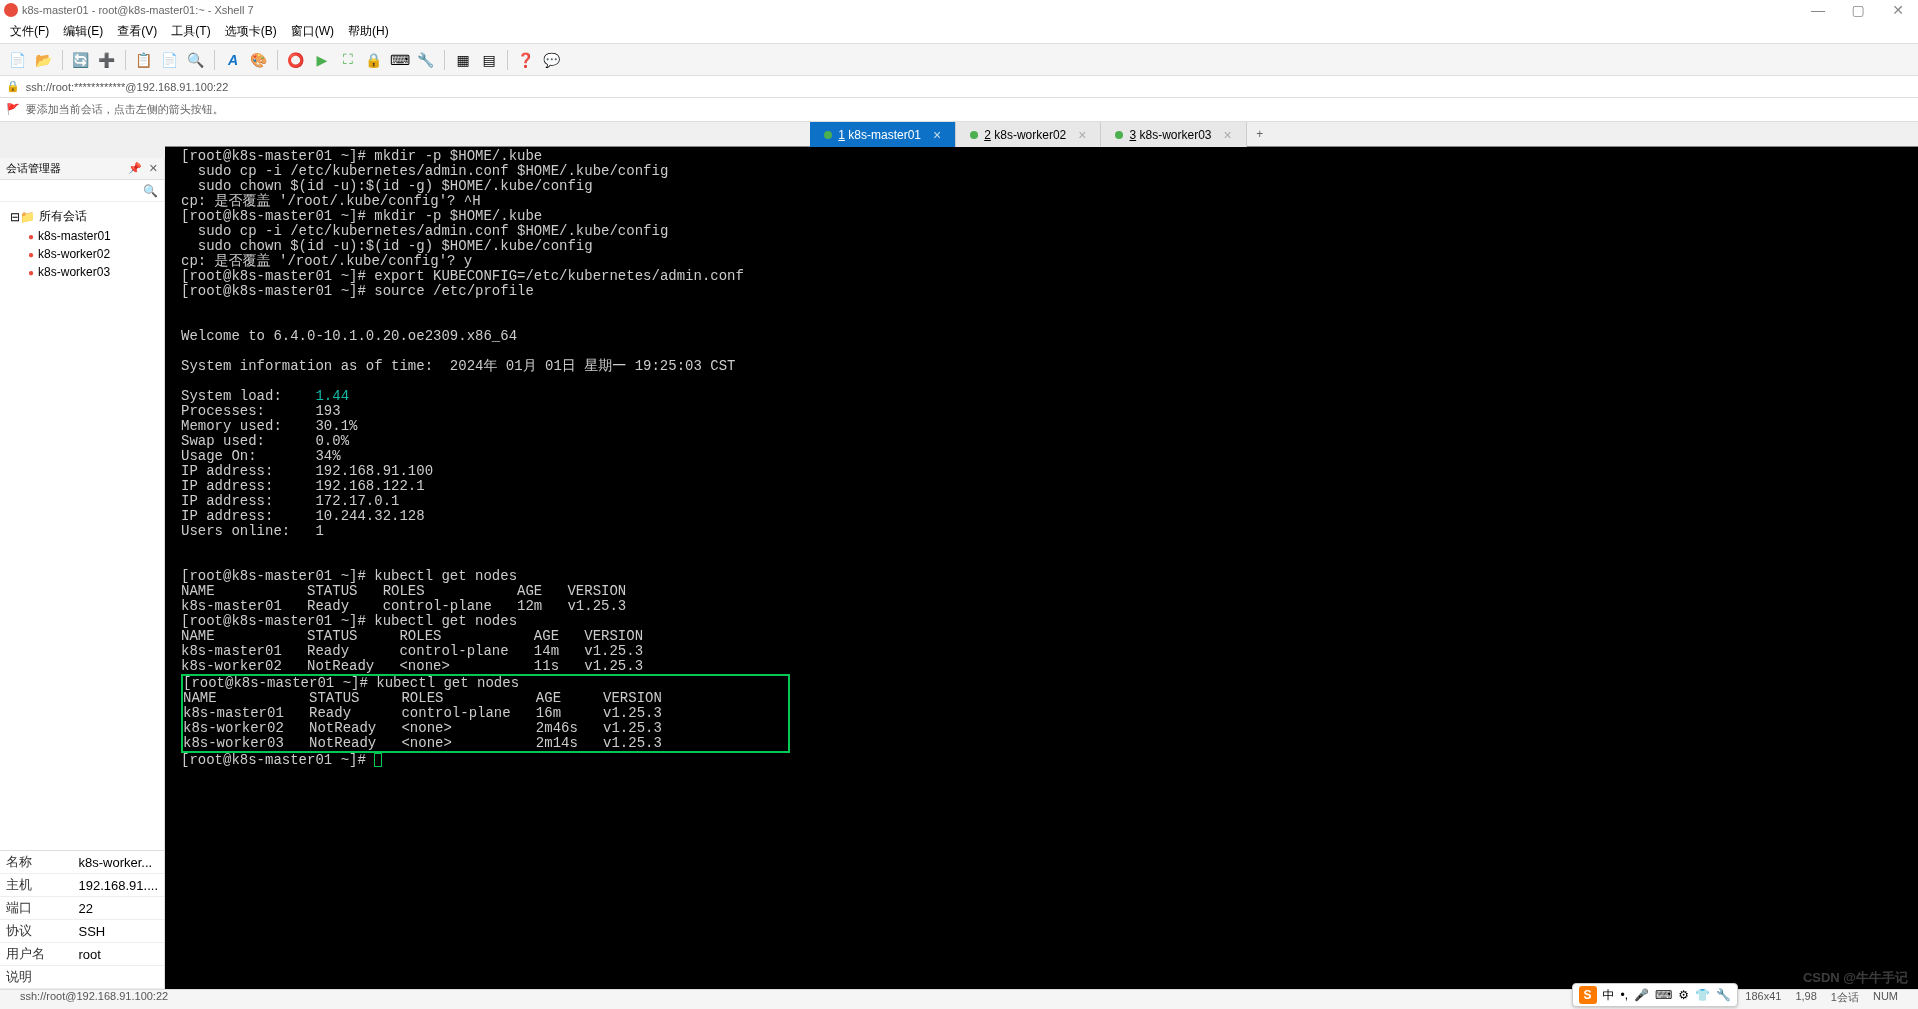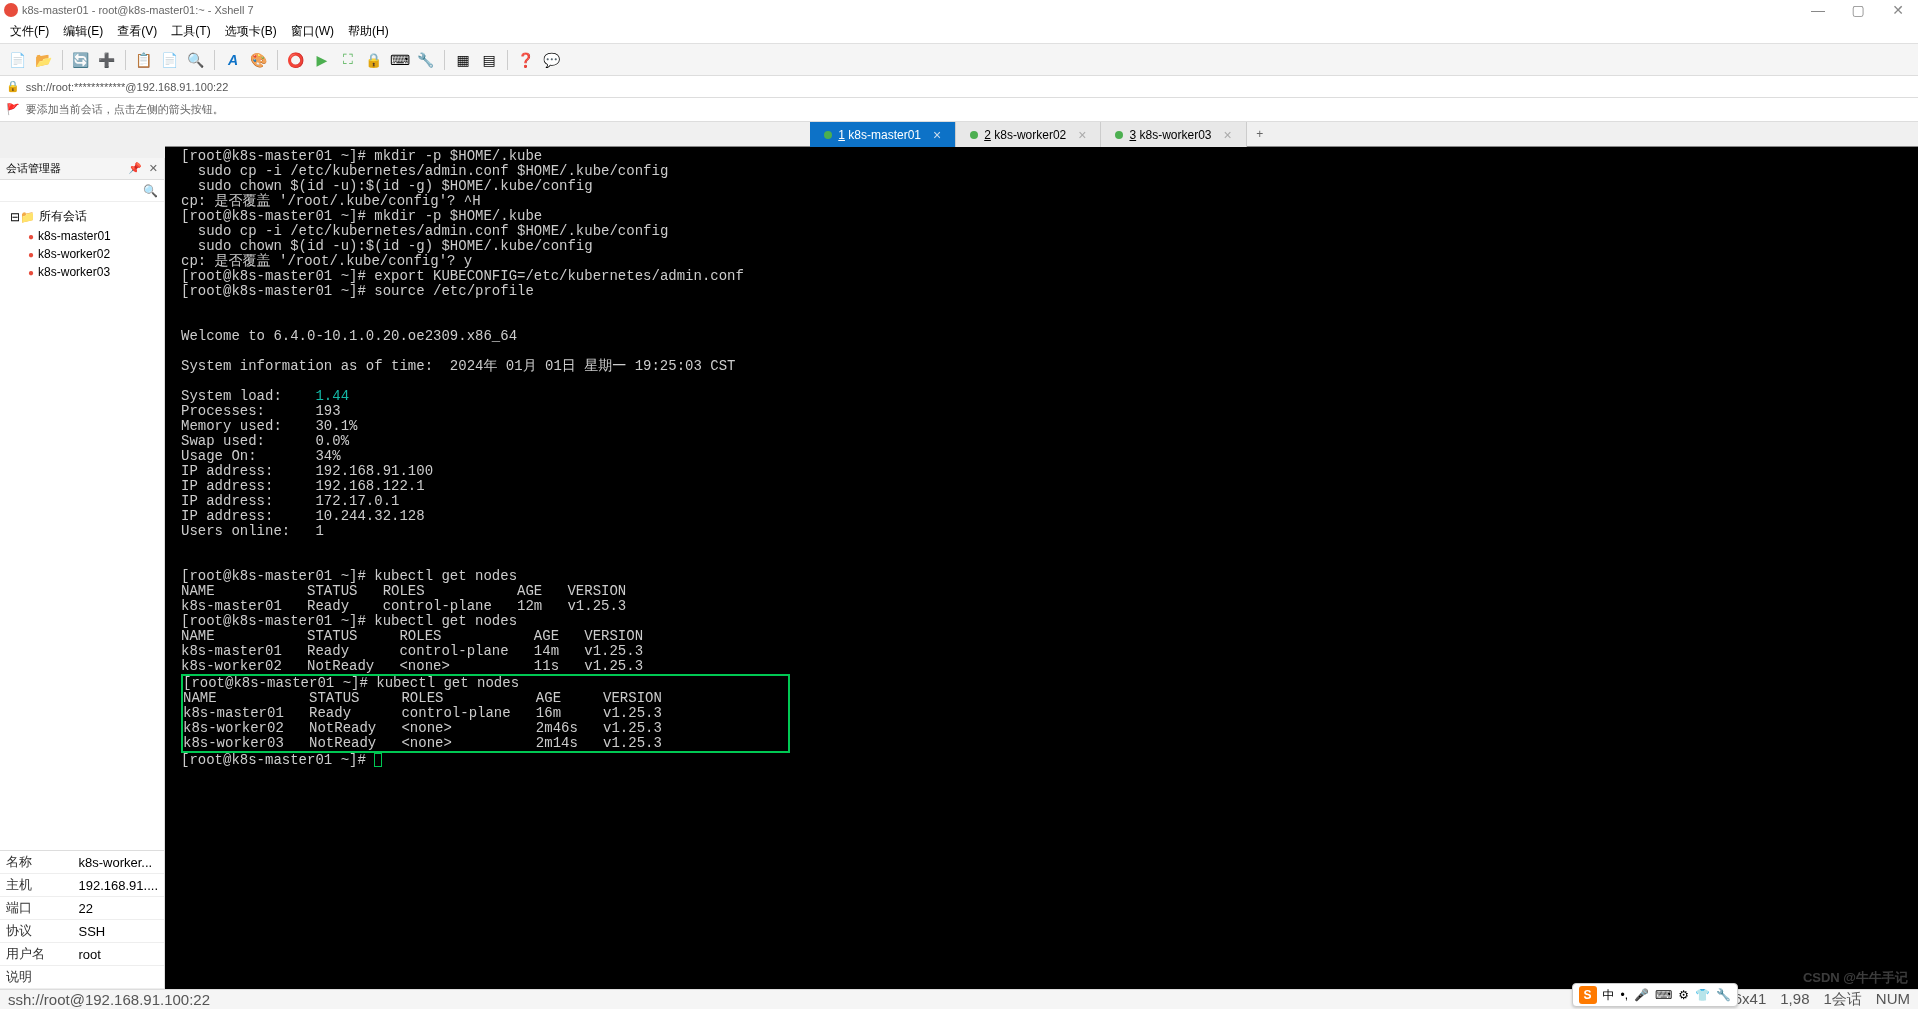--- a/index.html
+++ b/index.html
@@ -37,21 +37,21 @@
 .tab { padding: 0 14px; height: 25px; display: flex; align-items: center; background: #e8e8e8; border-right: 1px solid #ccc; cursor: pointer; font-size: 12px; gap: 6px; }
 .tab.active { background: #0d72c7; color: #fff; }
 .tab .dot { width: 8px; height: 8px; border-radius: 50%; background: #4caf50; }
 .tab .close { margin-left: 6px; color: #aaa; font-size: 14px; }
 .tab.active .close { color: #cde; }
 .tab-add { width: 26px; display: flex; align-items: center; justify-content: center; cursor: pointer; color: #666; }
 .terminal { flex: 1; background: #000; color: #ccc; font-family: "Consolas", "Courier New", monospace; font-size: 14px; line-height: 15px; padding: 2px 16px; white-space: pre; overflow: hidden; position: relative; }
 .yellow { color: #14b8a6; }
 .hlbox { border: 2px solid #00c853; display: inline-block; }
 .cursor { display: inline-block; width: 8px; height: 14px; border: 1px solid #00c853; vertical-align: middle; }
-.status-bar { height: 20px; background: #f5f5f5; border-top: 1px solid #ddd; display: flex; align-items: center; padding: 0 8px; font-size: 15px; color: #555; }
+.status-bar { height: 20px; background: #f5f5f5; border-top: 1px solid #ddd; display: flex; padding: 0 20px; font-size: 11px; color: #555; }
 .status-bar .right { margin-left: auto; display: flex; gap: 14px; }
 .status-bar .dot-g { color: #4caf50; }
 .watermark { position: absolute; bottom: 22px; right: 10px; color: rgba(200,200,200,0.3); font-size: 13px; font-weight: bold; }
 .ime-float { position: absolute; bottom: 2px; right: 180px; background: #fff; border: 1px solid #ccc; border-radius: 4px; padding: 2px 6px; display: flex; align-items: center; gap: 6px; font-size: 12px; box-shadow: 0 1px 3px rgba(0,0,0,0.2); }
 .ime-float .s-icon { background: #ff7a00; color: #fff; width: 18px; height: 18px; border-radius: 3px; display: flex; align-items: center; justify-content: center; font-weight: bold; }
 </style>
 </head>
 <body>
 
 <div class="title-bar">

